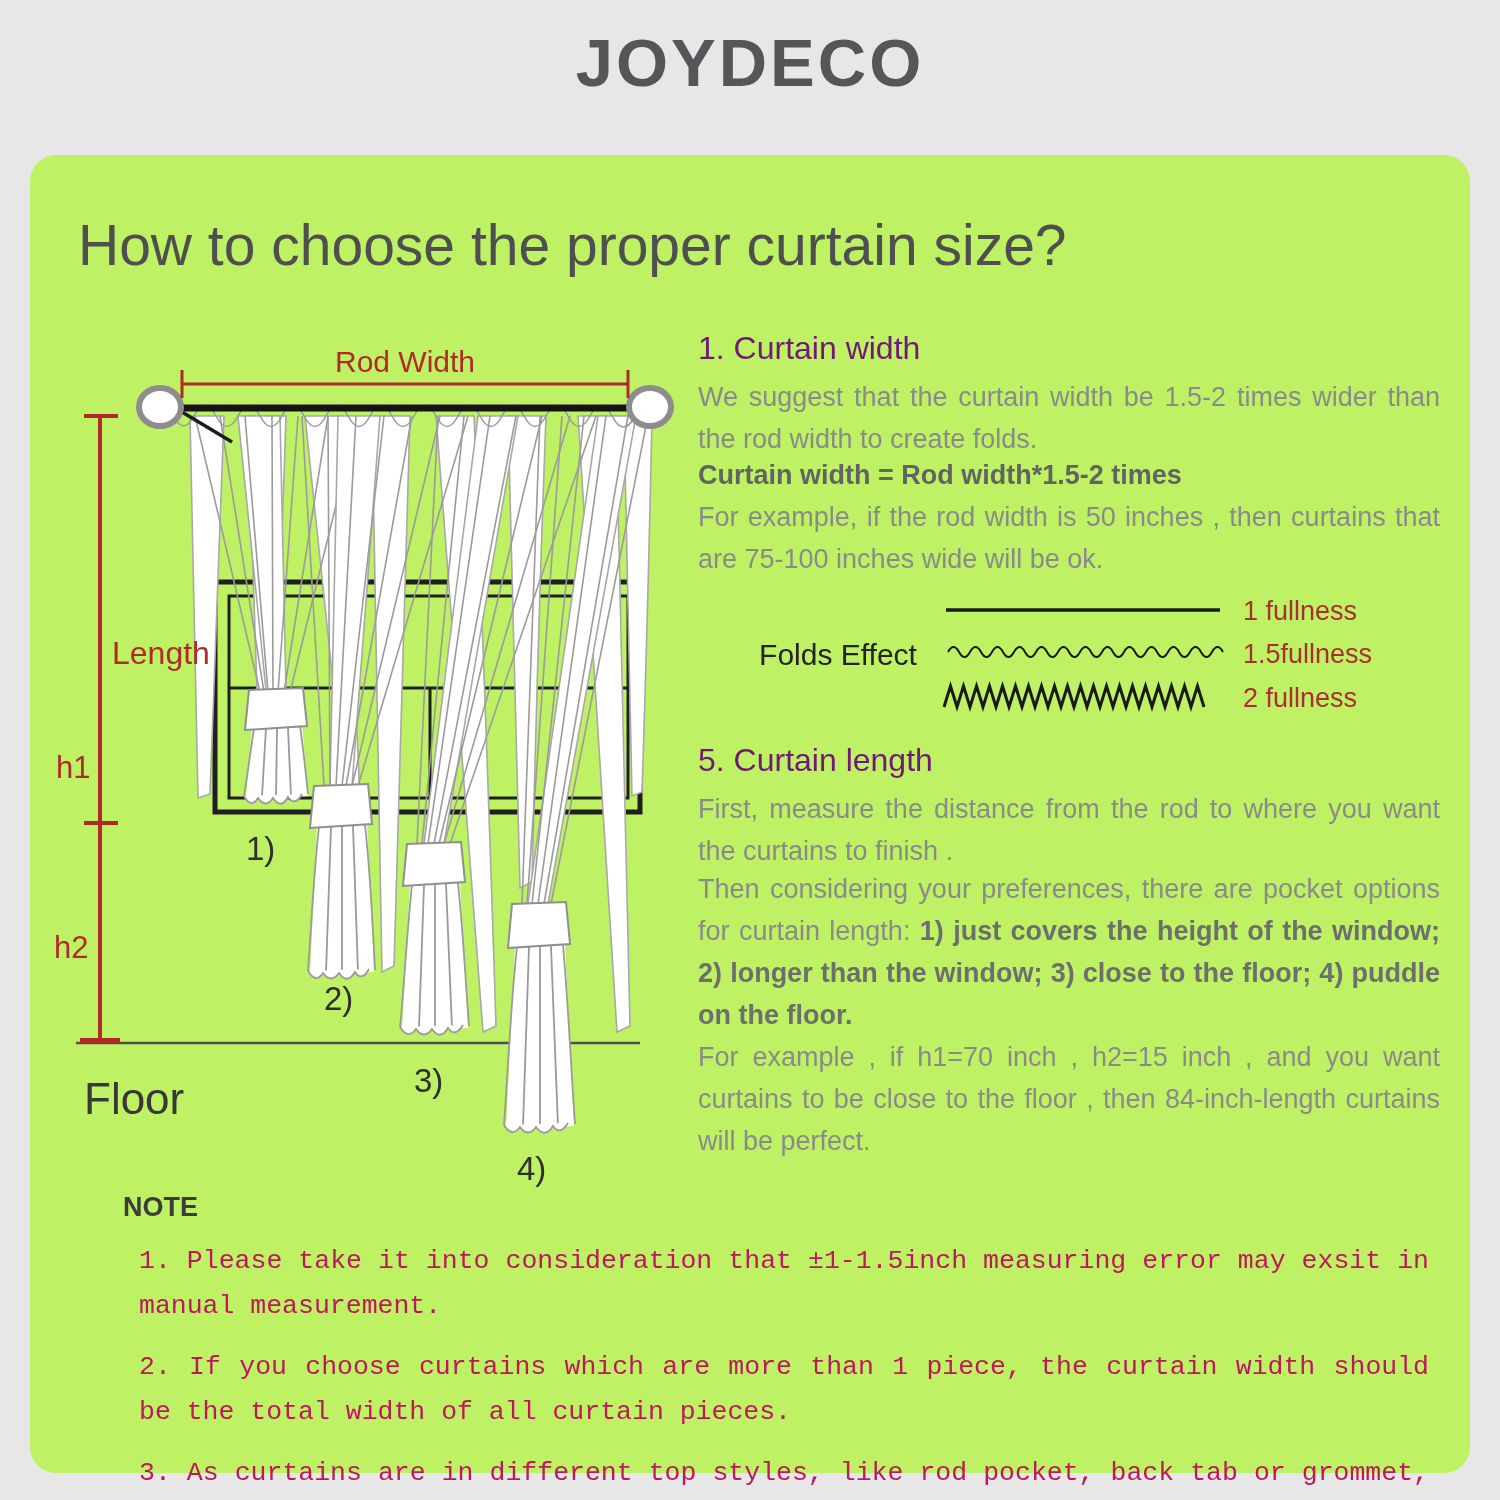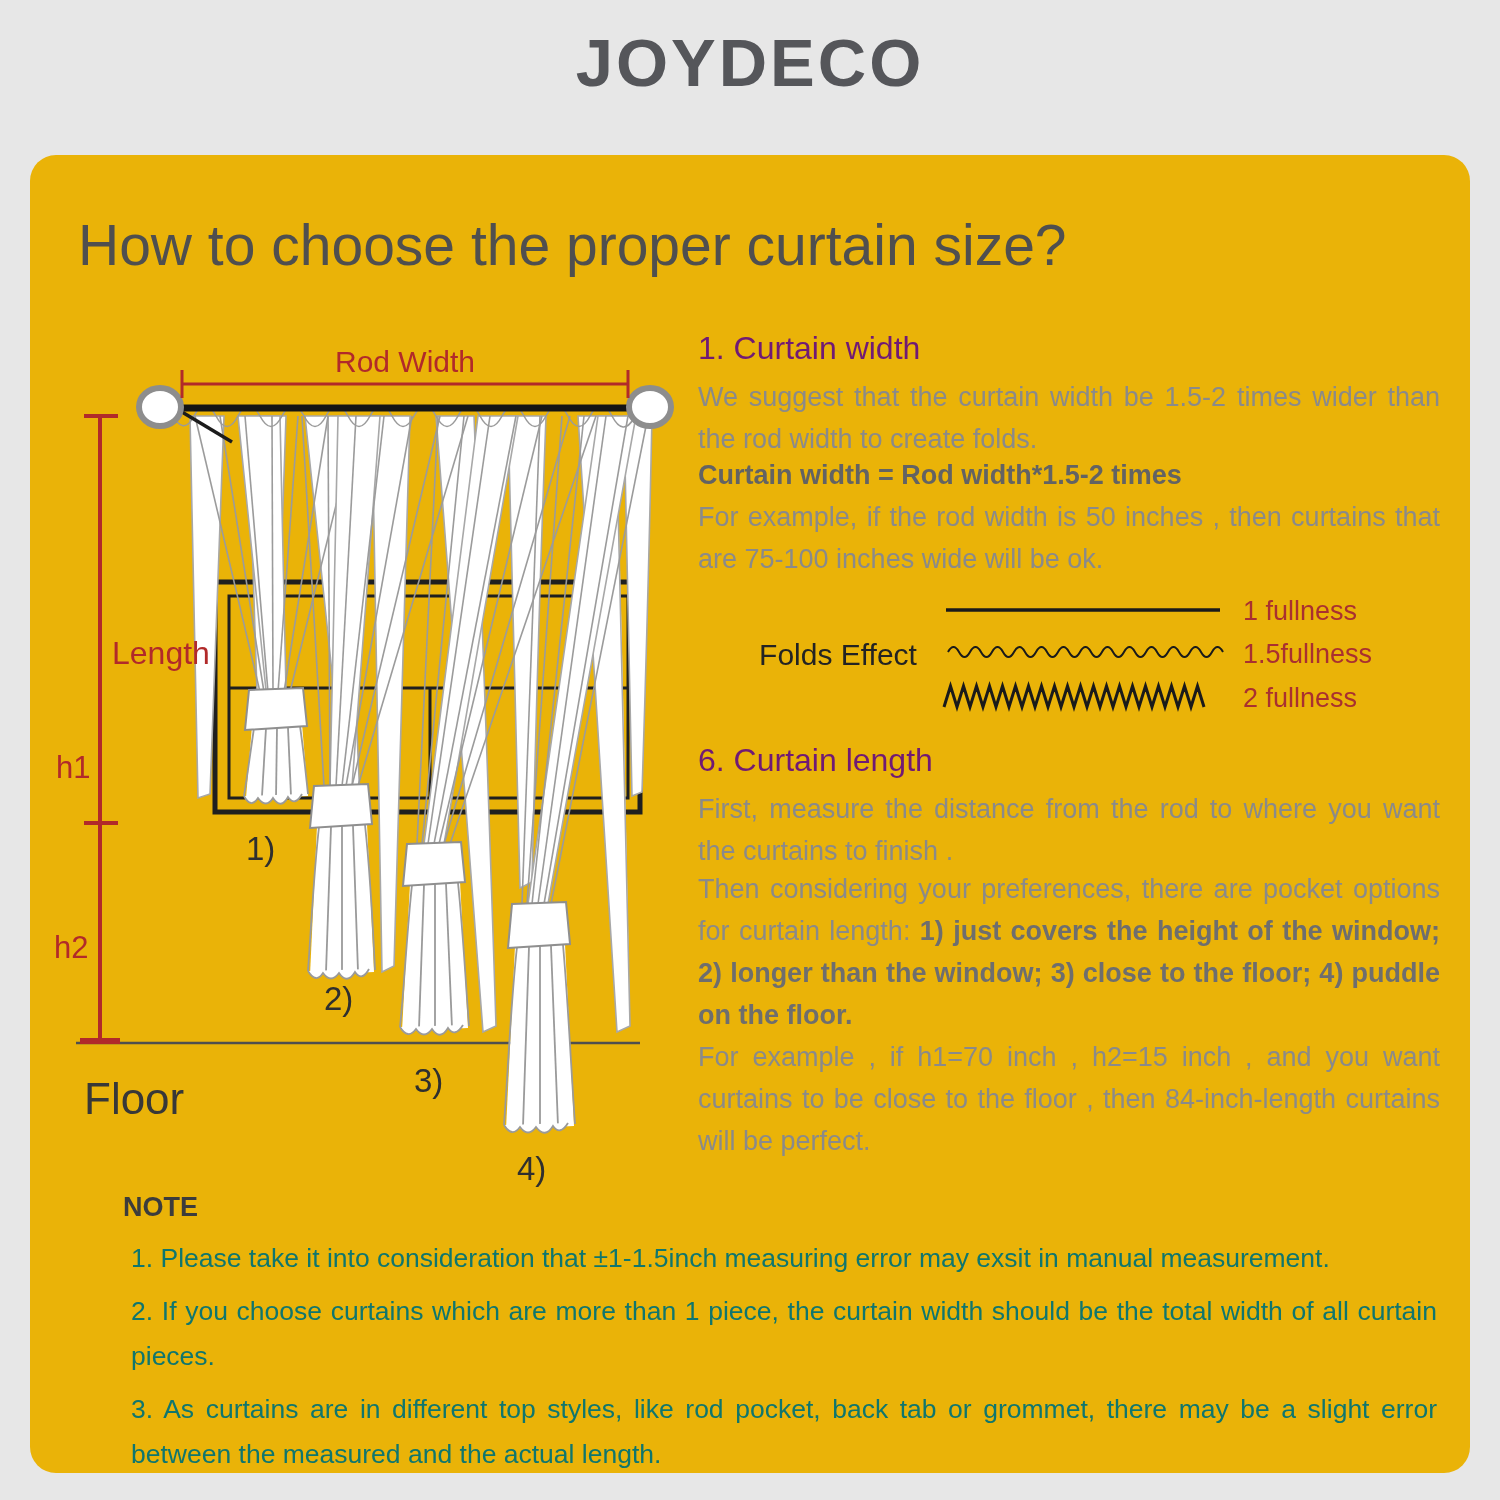--- a/index.html
+++ b/index.html
@@ -8,21 +8,21 @@
     background:#e7e7e7;
     font-family:"Liberation Sans",sans-serif;
     -webkit-font-smoothing:antialiased;
   }
   .logo{
     position:absolute;left:0;top:24px;width:1500px;text-align:center;
     font-size:67px;font-weight:700;letter-spacing:3px;color:#55565a;
   }
   .card{
     position:absolute;left:30px;top:155px;width:1440px;height:1318px;
-    background:#eab308;border-radius:26px;
+    background:#bef264;border-radius:26px;
   }
   .page-title{
     position:absolute;left:78px;top:212px;width:1200px;
     font-size:57px;font-weight:400;color:#4f4f4f;
   }
   .diagram-svg{position:absolute;left:40px;top:330px;}
   .red-label{fill:#b12a2a;}
   .num-label{fill:#2f2f2f;font-size:33px;}
   .floor-label{fill:#383838;font-size:44px;font-weight:500;}
   .fold-line{stroke:#9b9b9b;stroke-width:1.6;fill:none;}
@@ -52,21 +52,21 @@
   .folds-label{fill:#232323;font-size:30px;font-weight:500;}
   .fullness-label{fill:#a93030;font-size:27px;}
   .folds-stroke{stroke:#1a1a1a;fill:none;}
   .h-length{top:412px;}
   .p-l1{top:458px;}
   .p-l2{top:538px;}
   .p-l3{top:706px;}
 
   .note-block{position:absolute;left:123px;top:1192px;width:1322px;}
   .note-block h4{margin:0 0 13px 0;font-size:27px;font-weight:700;color:#3c3c3c;}
-  .note-block p{margin:8px;font-size:26.5px;line-height:45px;color:#0f766e;text-align:justify;}
+  .note-block p{margin:16px;font-size:26.5px;line-height:45px;color:#be185d;text-align:justify;font-family:Liberation Mono, monospace;}
 </style>
 </head>
 <body>
 
 <div class="logo">JOYDECO</div>
 
 <div class="card">
   <div class="page-title" style="position:absolute;left:48px;top:57px;">How to choose the proper curtain size?</div>
 </div>
 
@@ -203,21 +203,21 @@
   <svg class="folds-svg" width="742" height="142" viewBox="0 0 742 142">
     <text class="folds-label" x="140" y="90" text-anchor="middle">Folds Effect</text>
     <line class="folds-stroke" x1="248" y1="35" x2="522" y2="35" stroke-width="3.5"></line>
     <path class="folds-stroke" stroke-width="2" d="M250,77 q 5.5,-10 11,0 q 5.5,10 11,0 q 5.5,-10 11,0 q 5.5,10 11,0 q 5.5,-10 11,0 q 5.5,10 11,0 q 5.5,-10 11,0 q 5.5,10 11,0 q 5.5,-10 11,0 q 5.5,10 11,0 q 5.5,-10 11,0 q 5.5,10 11,0 q 5.5,-10 11,0 q 5.5,10 11,0 q 5.5,-10 11,0 q 5.5,10 11,0 q 5.5,-10 11,0 q 5.5,10 11,0 q 5.5,-10 11,0 q 5.5,10 11,0 q 5.5,-10 11,0 q 5.5,10 11,0 q 5.5,-10 11,0 q 5.5,10 11,0 q 5.5,-10 11,0"></path>
     <path class="folds-stroke" stroke-width="3" d="M246,132 l 6.5,-21 l 6.5,21 l 6.5,-21 l 6.5,21 l 6.5,-21 l 6.5,21 l 6.5,-21 l 6.5,21 l 6.5,-21 l 6.5,21 l 6.5,-21 l 6.5,21 l 6.5,-21 l 6.5,21 l 6.5,-21 l 6.5,21 l 6.5,-21 l 6.5,21 l 6.5,-21 l 6.5,21 l 6.5,-21 l 6.5,21 l 6.5,-21 l 6.5,21 l 6.5,-21 l 6.5,21 l 6.5,-21 l 6.5,21 l 6.5,-21 l 6.5,21 l 6.5,-21 l 6.5,21 l 6.5,-21 l 6.5,21 l 6.5,-21 l 6.5,21 l 6.5,-21 l 6.5,21 l 6.5,-21 l 6.5,21"></path>
     <text class="fullness-label" x="545" y="45">1 fullness</text>
     <text class="fullness-label" x="545" y="88">1.5fullness</text>
     <text class="fullness-label" x="545" y="132">2 fullness</text>
   </svg>
 
-  <h3 class="h-length">6. Curtain length</h3>
+  <h3 class="h-length">5. Curtain length</h3>
   <p class="p-l1">First, measure the distance from the rod to where you want the curtains to finish .</p>
   <p class="p-l2"><span>Then considering your preferences, there are pocket options for curtain length: </span><b>1) just covers the height of the window; 2) longer than the window; 3) close to the floor; 4) puddle on the floor.</b></p>
   <p class="p-l3">For example , if h1=70 inch , h2=15 inch , and you want curtains to be close to the floor , then 84-inch-length curtains will be perfect.</p>
 </div>
 
 <div class="note-block">
   <h4>NOTE</h4>
   <p>1. Please take it into consideration that ±1-1.5inch measuring error may exsit in manual measurement.</p>
   <p>2. If you choose curtains which are more than 1 piece, the curtain width should be the total width of all curtain pieces.</p>
   <p>3. As curtains are in different top styles, like rod pocket, back tab or grommet, there may be a slight error between the measured and the actual length.</p>

